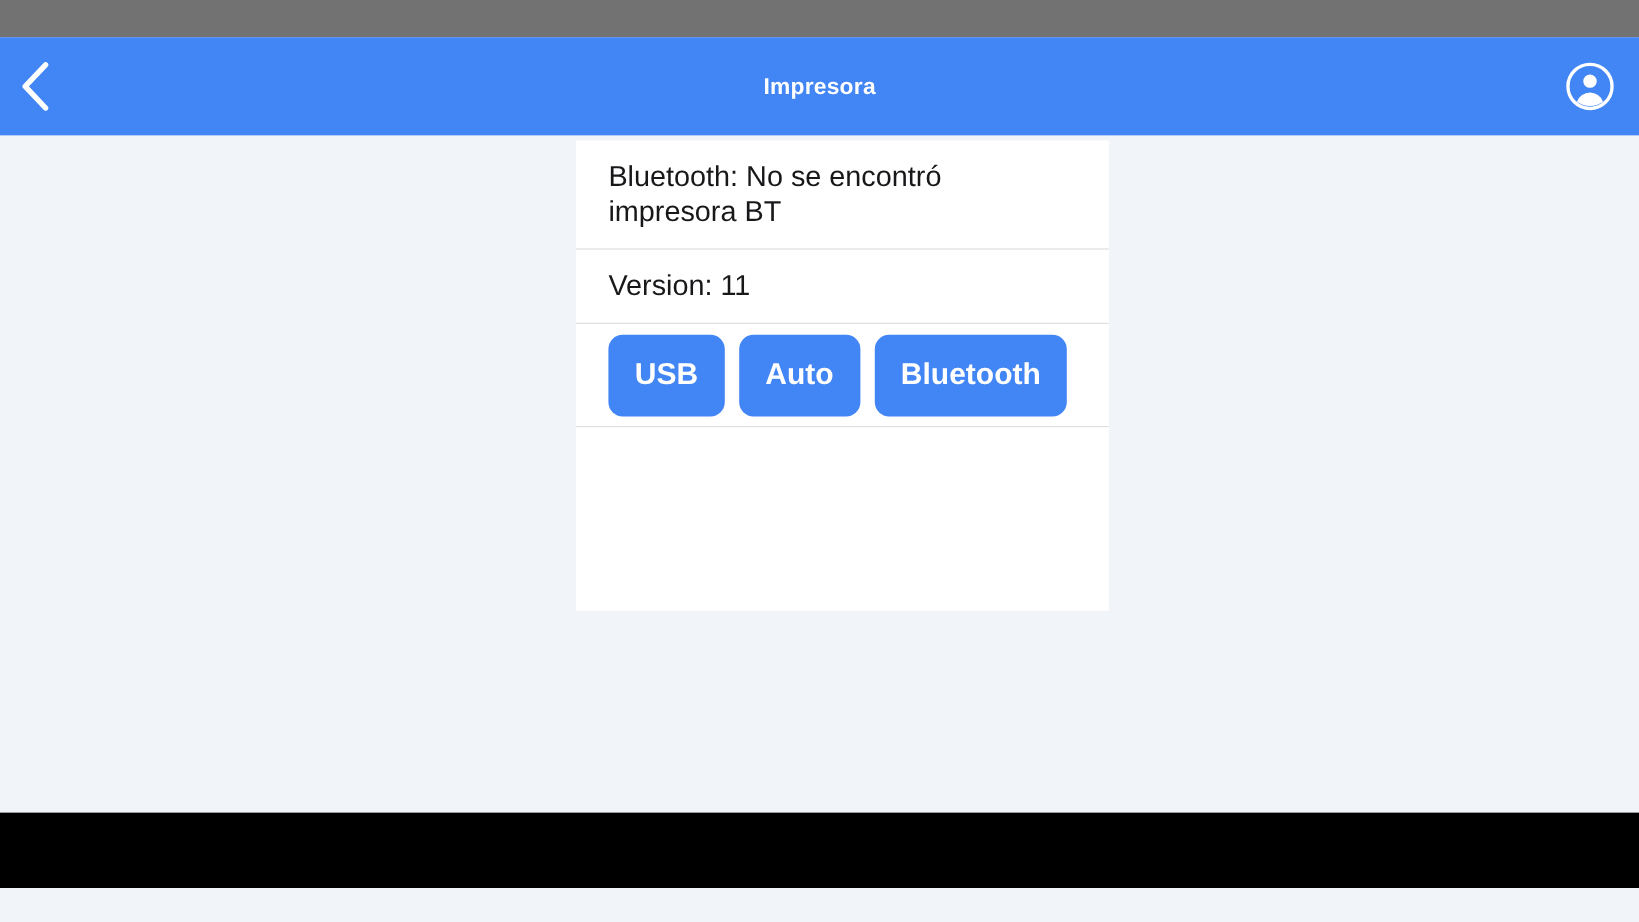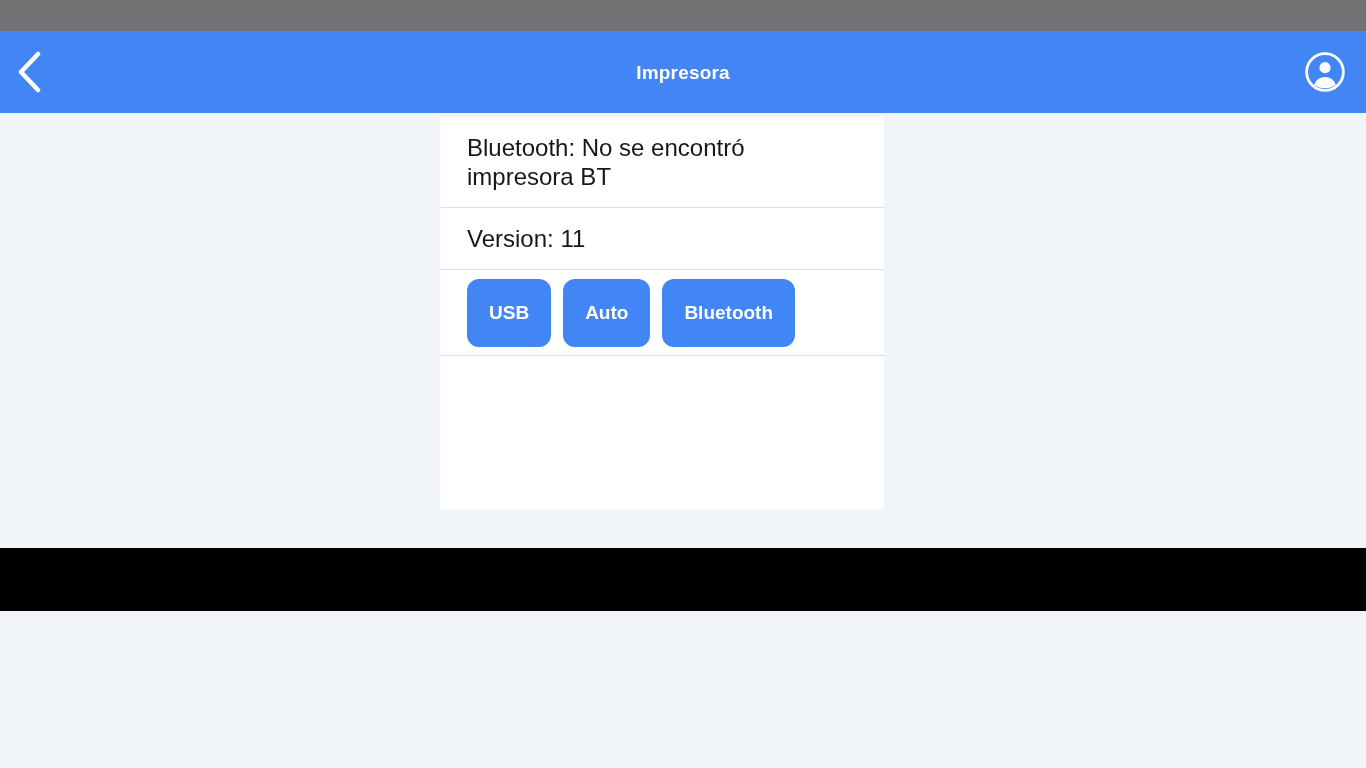--- a/index.html
+++ b/index.html
@@ -10,21 +10,21 @@
     width: 1366px;
     height: 768px;
     overflow: hidden;
     background: #f1f4f8;
     font-family: "Liberation Sans", sans-serif;
     -webkit-font-smoothing: antialiased;
   }
   .screen {
     position: relative;
     width: 1366px;
-    height: 611px;
+    height: 740px;
     display: flex;
     flex-direction: column;
     background: #f1f4f8;
   }
 
   
   .status-bar {
     height: 31px;
     flex: 0 0 31px;
     background: #727272;
@@ -81,21 +81,21 @@
   
   .content-area {
     flex: 1 1 auto;
     position: relative;
     background: #f1f4f8;
     overflow: hidden;
   }
 
   .printer-card {
     position: absolute;
-    left: 440px;
+    left: 480px;
     top: 4px;
     width: 444px;
     height: 392px;
     background: #ffffff;
     overflow: hidden;
     box-sizing: border-box;
   }
 
   .info-row {
     padding: 0 0 0 27px;
@@ -128,21 +128,21 @@
     border-bottom: 1px solid #dedede;
     box-sizing: border-box;
     height: 86px;
   }
   .action-btn {
     background: #4285f4;
     color: #ffffff;
     border: none;
     border-radius: 12px;
     font-family: "Liberation Sans", sans-serif;
-    font-size: 19px;
+    font-size: 25px;
     font-weight: bold;
     height: 68px;
     padding: 0 22px;
     cursor: pointer;
     line-height: 1;
     display: inline-flex;
     align-items: center;
     justify-content: center;
     white-space: nowrap;
   }

